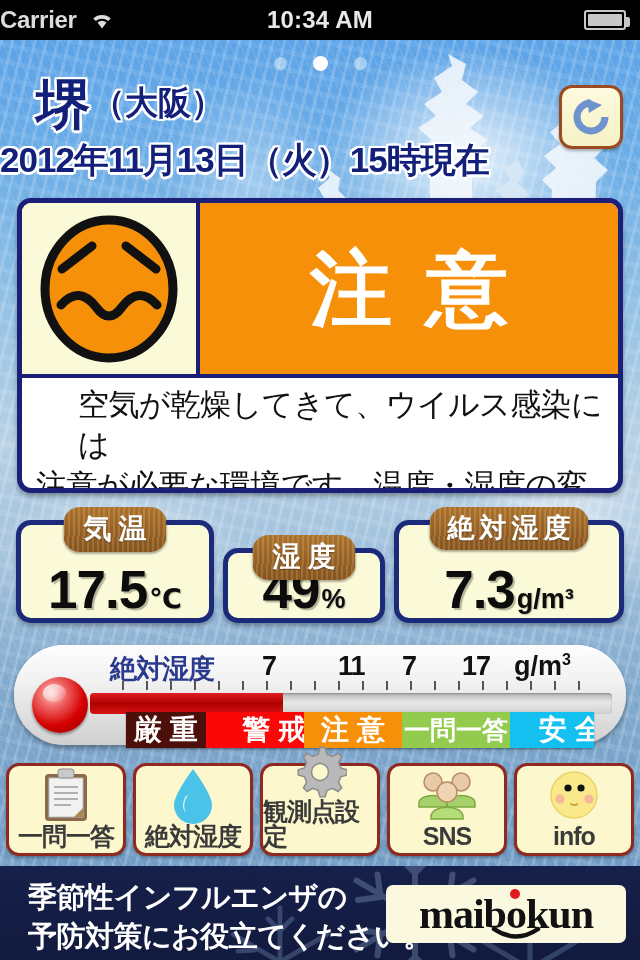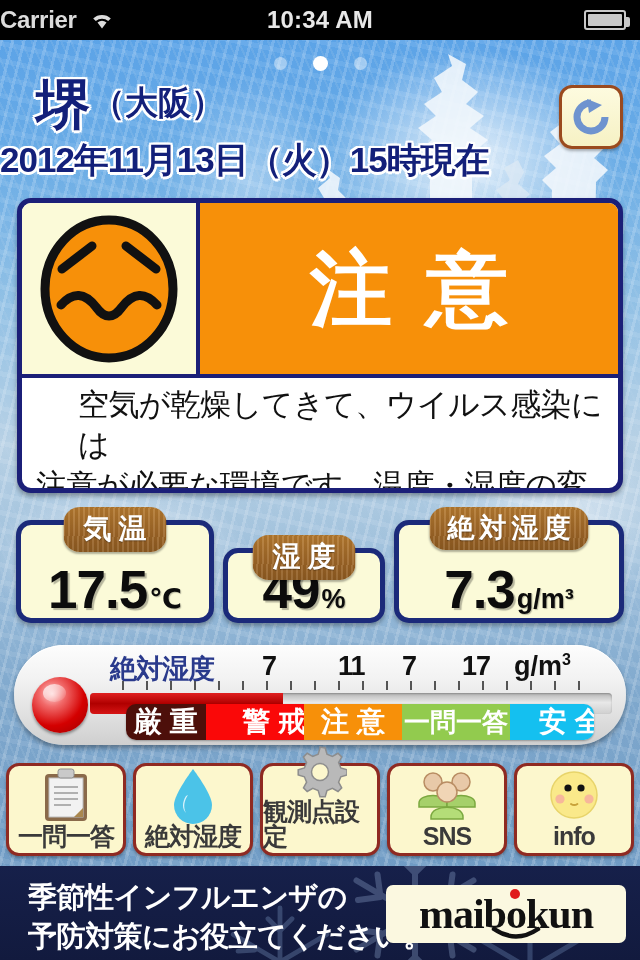--- a/index.html
+++ b/index.html
@@ -165,22 +165,22 @@
   .th-bulb{
     position:absolute; left:18px; top:32px; width:56px; height:56px; border-radius:50%;
     background:radial-gradient(circle at 36% 30%, #ffd0d0 0%, #f16a6a 24%, #d40000 60%, #9c0000 100%);
     box-shadow:0 2px 3px rgba(0,0,0,.4);
   }
   .th-bulb:after{
     content:""; position:absolute; left:11px; top:7px; width:23px; height:18px; border-radius:50%;
     background:linear-gradient(140deg, rgba(255,255,255,.85), rgba(255,255,255,0));
   }
   .bands{
-    position:absolute; left:112px; top:59px; width:468px; height:36px;
-    display:flex; border-radius:10px; overflow:hidden; box-shadow:0 1px 2px rgba(0,0,0,.3);
+    position:absolute; left:112px; top:67px; width:468px; height:36px;
+    display:flex; border-radius:0; overflow:hidden; box-shadow:0 1px 2px rgba(0,0,0,.3);
   }
   .band{ display:flex; align-items:center; justify-content:center;
     color:#fff; font-size:28px; font-weight:bold; white-space:nowrap; letter-spacing:1px;}
 
   
   .toolbar{
     position:absolute; top:763px; left:0; width:640px; height:97px;
     display:flex; justify-content:space-between; padding:0 6px; z-index:20;
   }
   .tb-btn{

